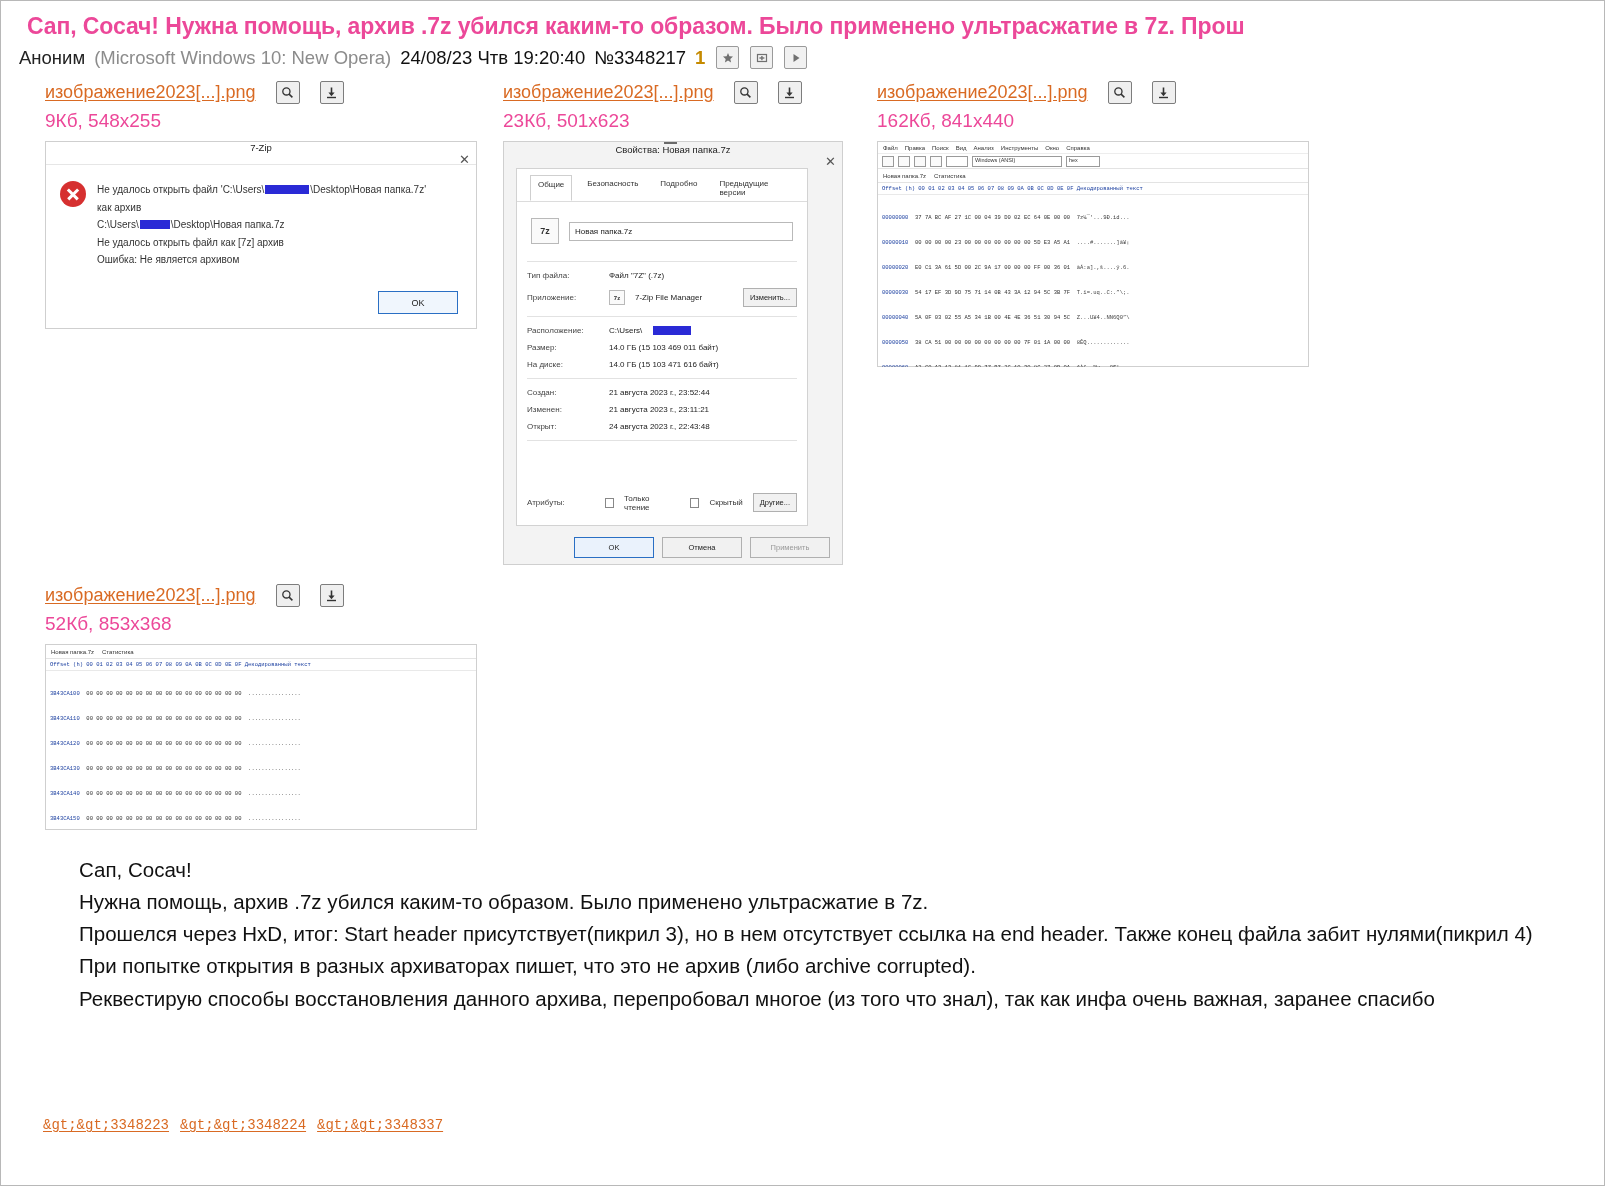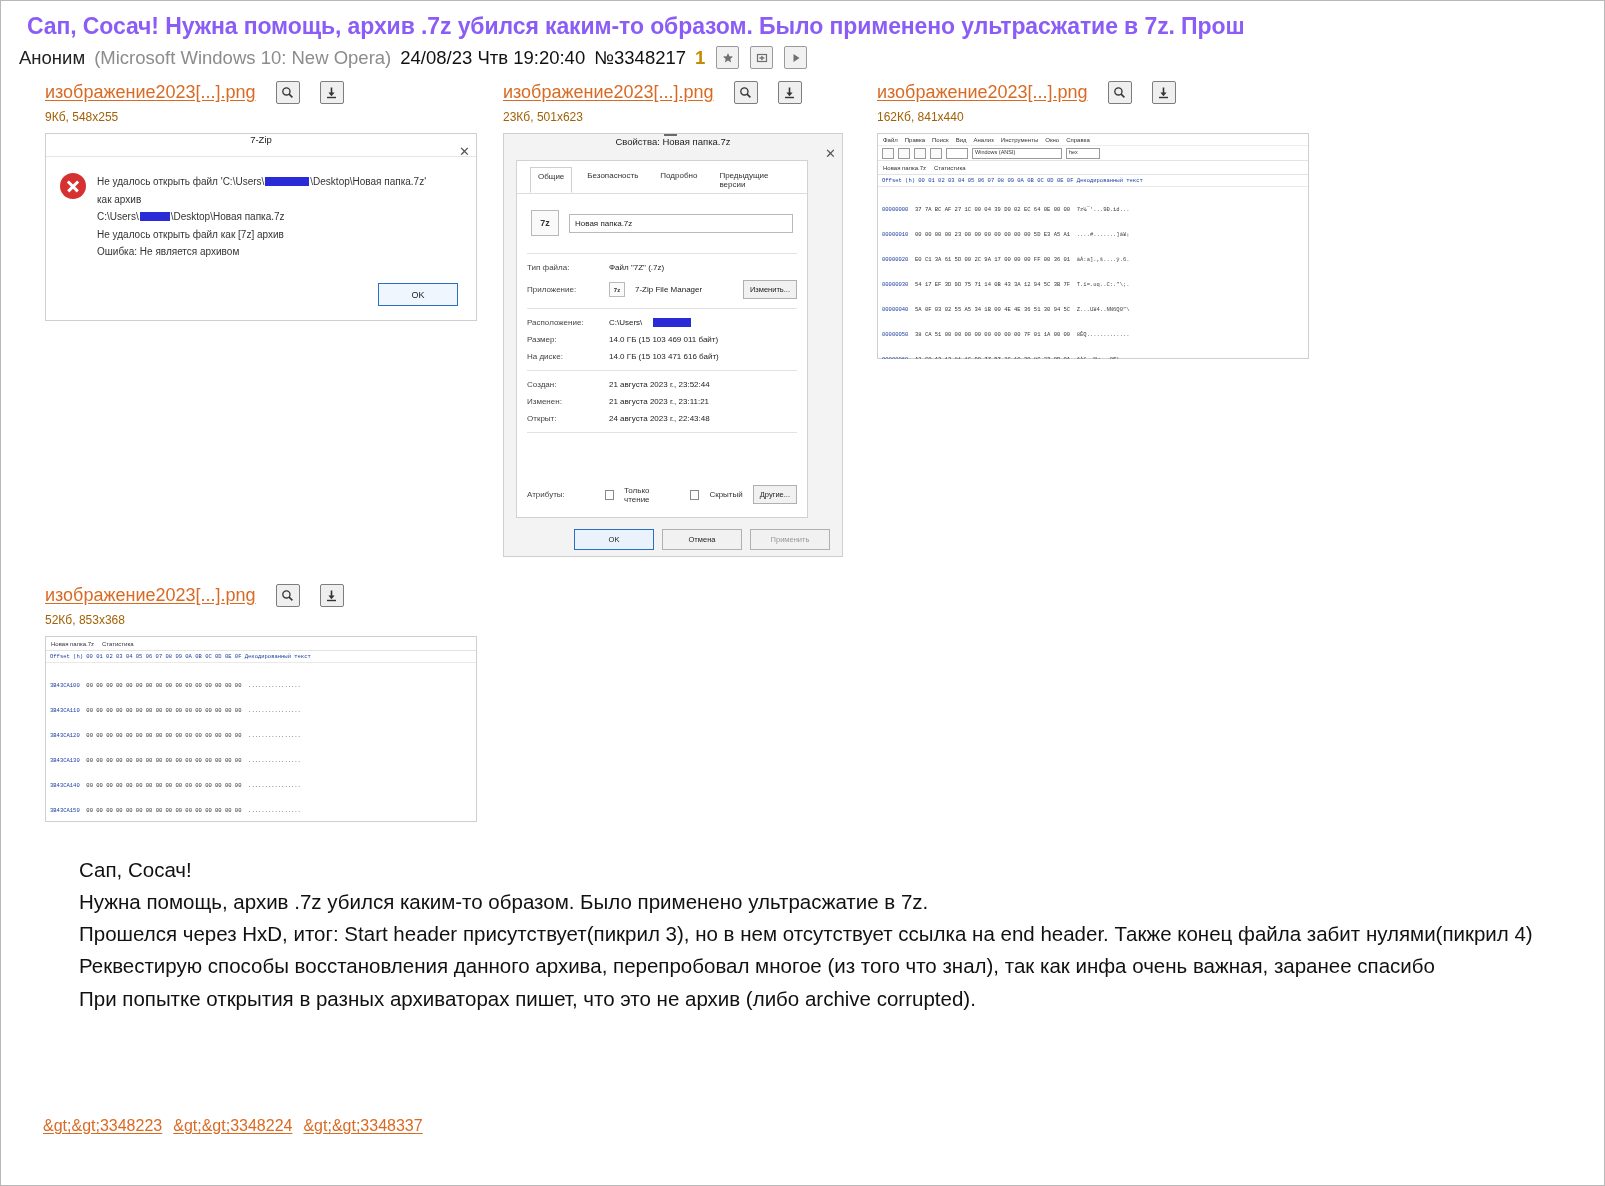--- a/index.html
+++ b/index.html
@@ -23,21 +23,21 @@
     border: 1px solid #b8b8b8;
     background: #ffffff;
   }
   
   .post-subject {
     position: absolute;
     left: 26px;
     top: 12px;
     font-size: 23px;
     font-weight: bold;
-    color: #8b5cf6;
+    color: #ec4899;
     white-space: nowrap;
     letter-spacing: -0.1px;
   }
   .post-meta {
     position: absolute;
     left: 18px;
     top: 45px;
     font-size: 18.5px;
     display: flex;
     align-items: center;
@@ -95,22 +95,22 @@
     height: 21px;
     border: 1px solid #7d7d7d;
     background: #efefef;
     border-radius: 2px;
     display: inline-flex;
     align-items: center;
     justify-content: center;
     color: #333;
   }
   .file-size {
-    font-size: 12px;
-    color: #a16207;
+    font-size: 19px;
+    color: #ec4899;
     margin-top: 6px;
   }
   .thumb {
     margin-top: 9px;
     background: #ffffff;
     border: 0;
     position: relative;
     overflow: hidden;
   }
 
@@ -249,24 +249,25 @@
     font-size: 20.5px;
     line-height: 1.52;
     color: #111111;
   }
   .post-body p { margin: 0 0 1px 0; }
 
   .replies {
     position: absolute;
     left: 42px;
     top: 1116px;
-    font-size: 16px;
+    font-size: 14px;
     color: #d96a23;
     display: flex;
     gap: 11px;
+    font-family: Liberation Mono, monospace;
   }
   .replies a {
     color: #d96a23;
     text-decoration: underline;
     text-underline-offset: 2px;
   }
 </style>
 </head>
 <body>
 
@@ -548,22 +549,22 @@
         </div>
       </div>
     </div>
 
   </div>
 
   <div class="post-body">
     <p>Сап, Сосач!</p>
     <p>Нужна помощь, архив .7z убился каким-то образом. Было применено ультрасжатие в 7z.</p>
     <p>Прошелся через HxD, итог: Start header присутствует(пикрил 3), но в нем отсутствует ссылка на end header. Также конец файла забит нулями(пикрил 4)</p>
+    <p>При попытке открытия в разных архиваторах пишет, что это не архив (либо archive corrupted).</p>
     <p>Реквестирую способы восстановления данного архива, перепробовал многое (из того что знал), так как инфа очень важная, заранее спасибо</p>
-    <p>При попытке открытия в разных архиваторах пишет, что это не архив (либо archive corrupted).</p>
   </div>
 
   <div class="replies">
     <a href="#">&amp;gt;&amp;gt;3348223</a>
     <a href="#">&amp;gt;&amp;gt;3348224</a>
     <a href="#">&amp;gt;&amp;gt;3348337</a>
   </div>
 
 </div>
 

